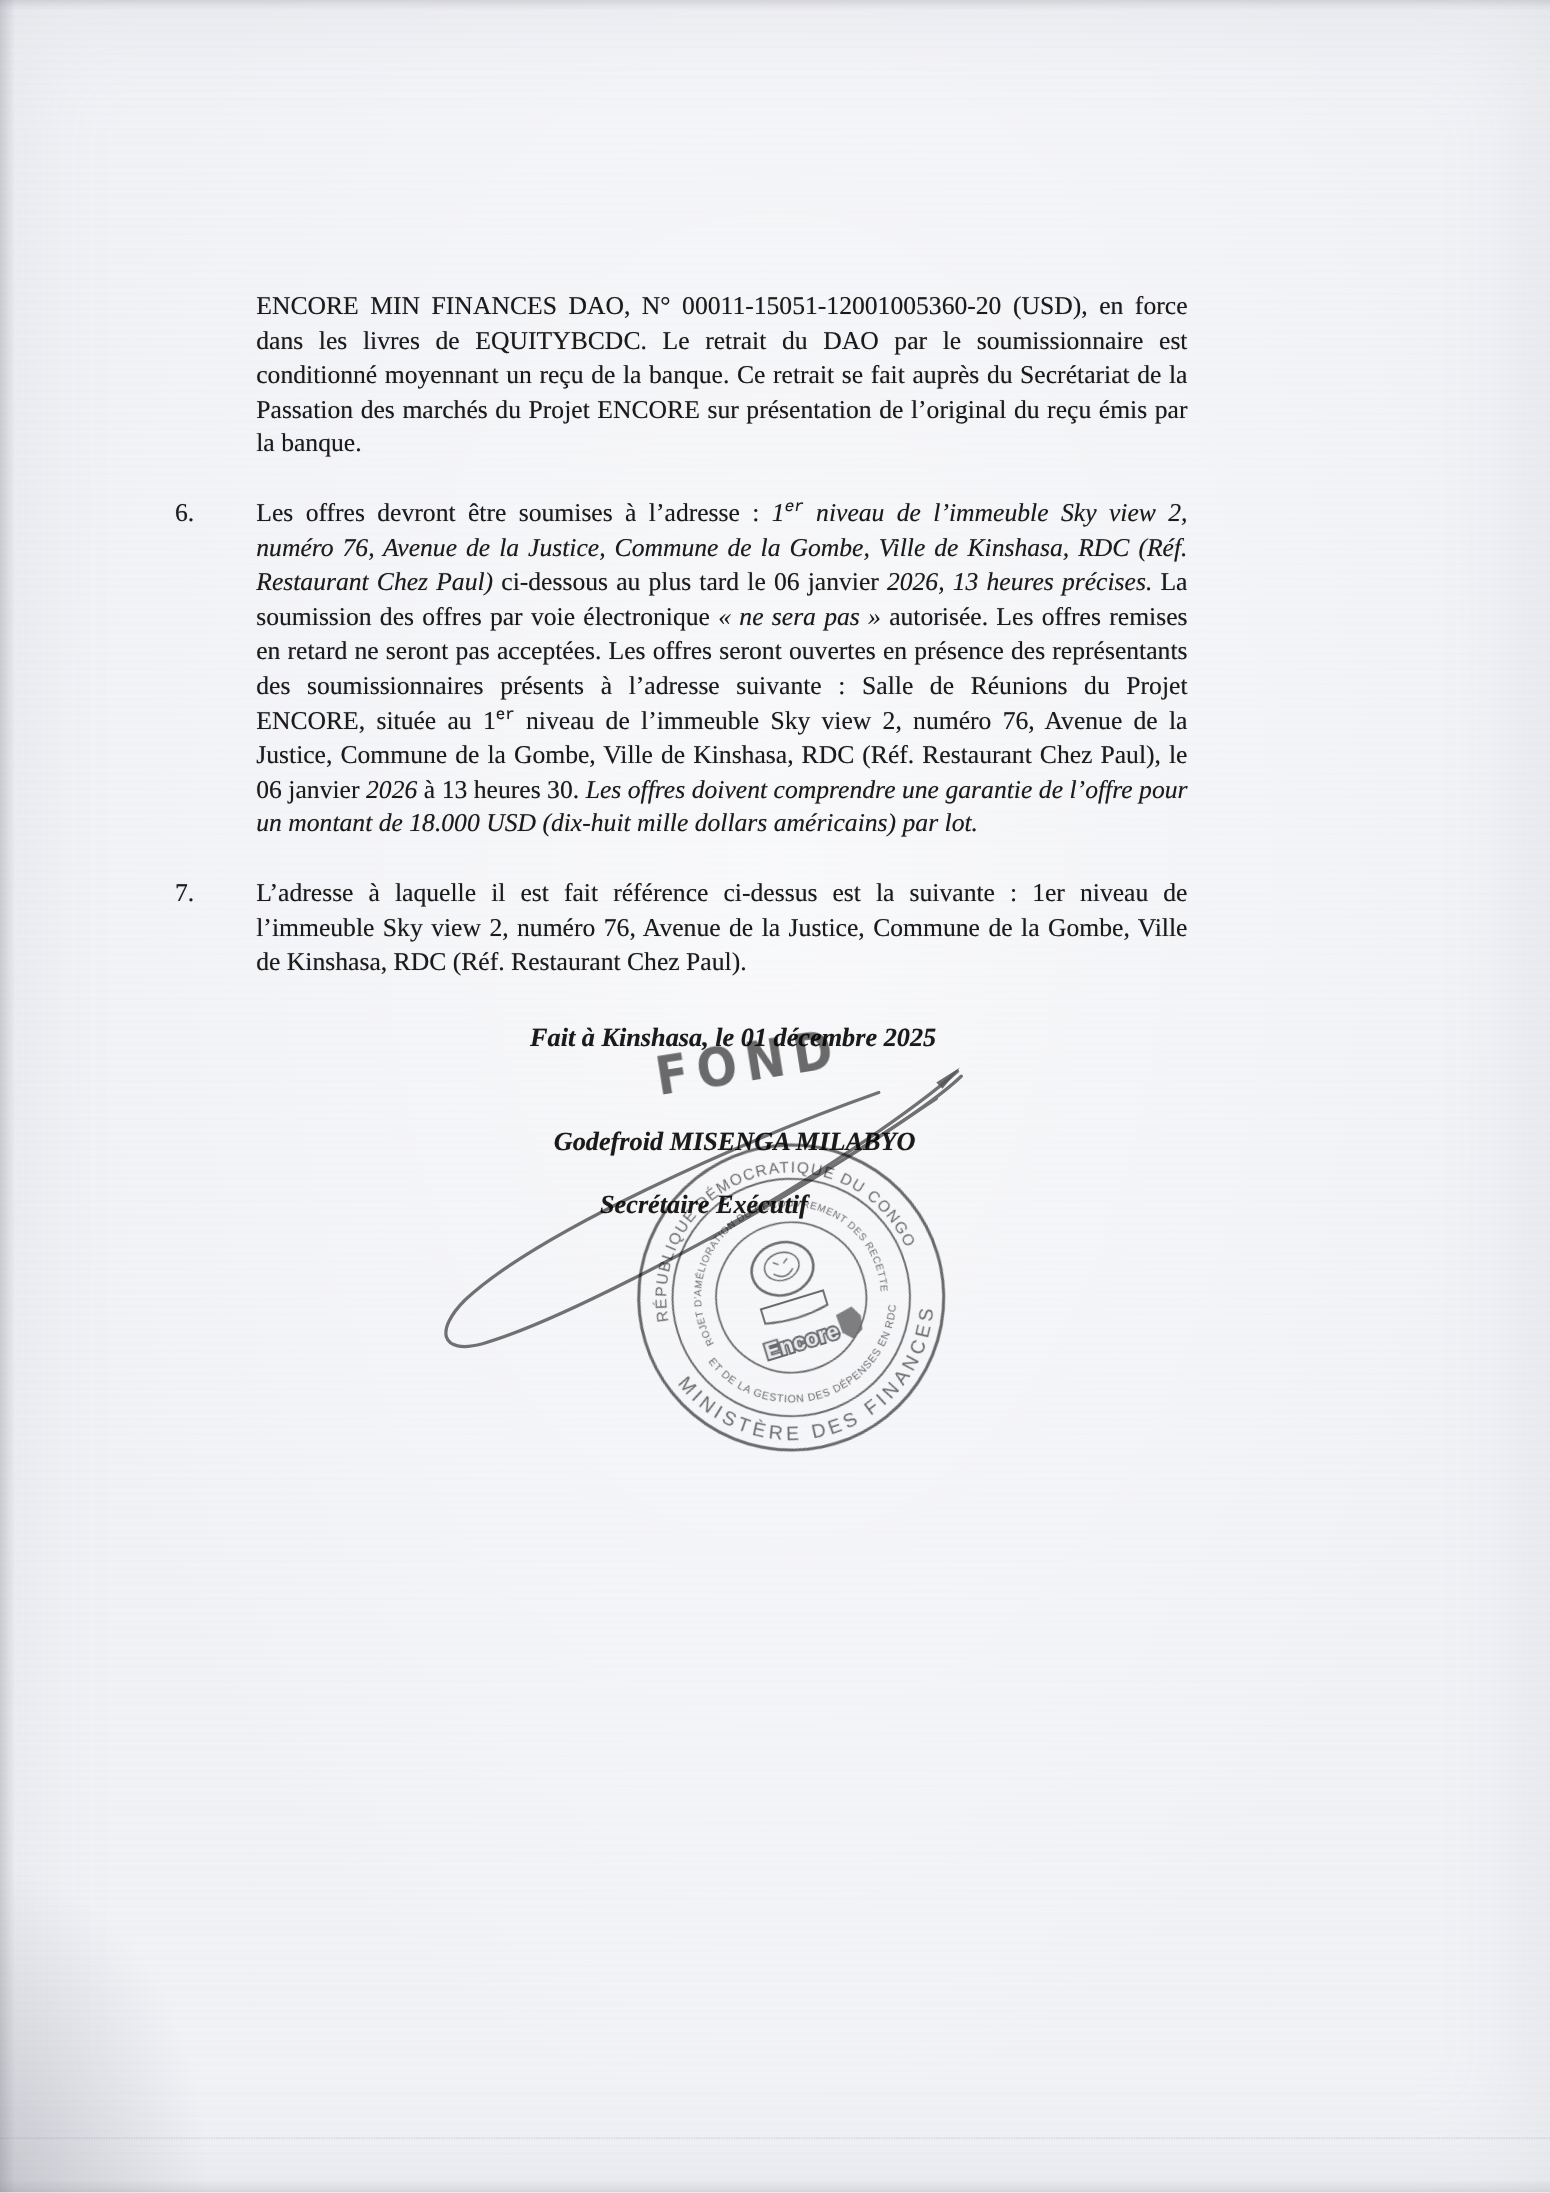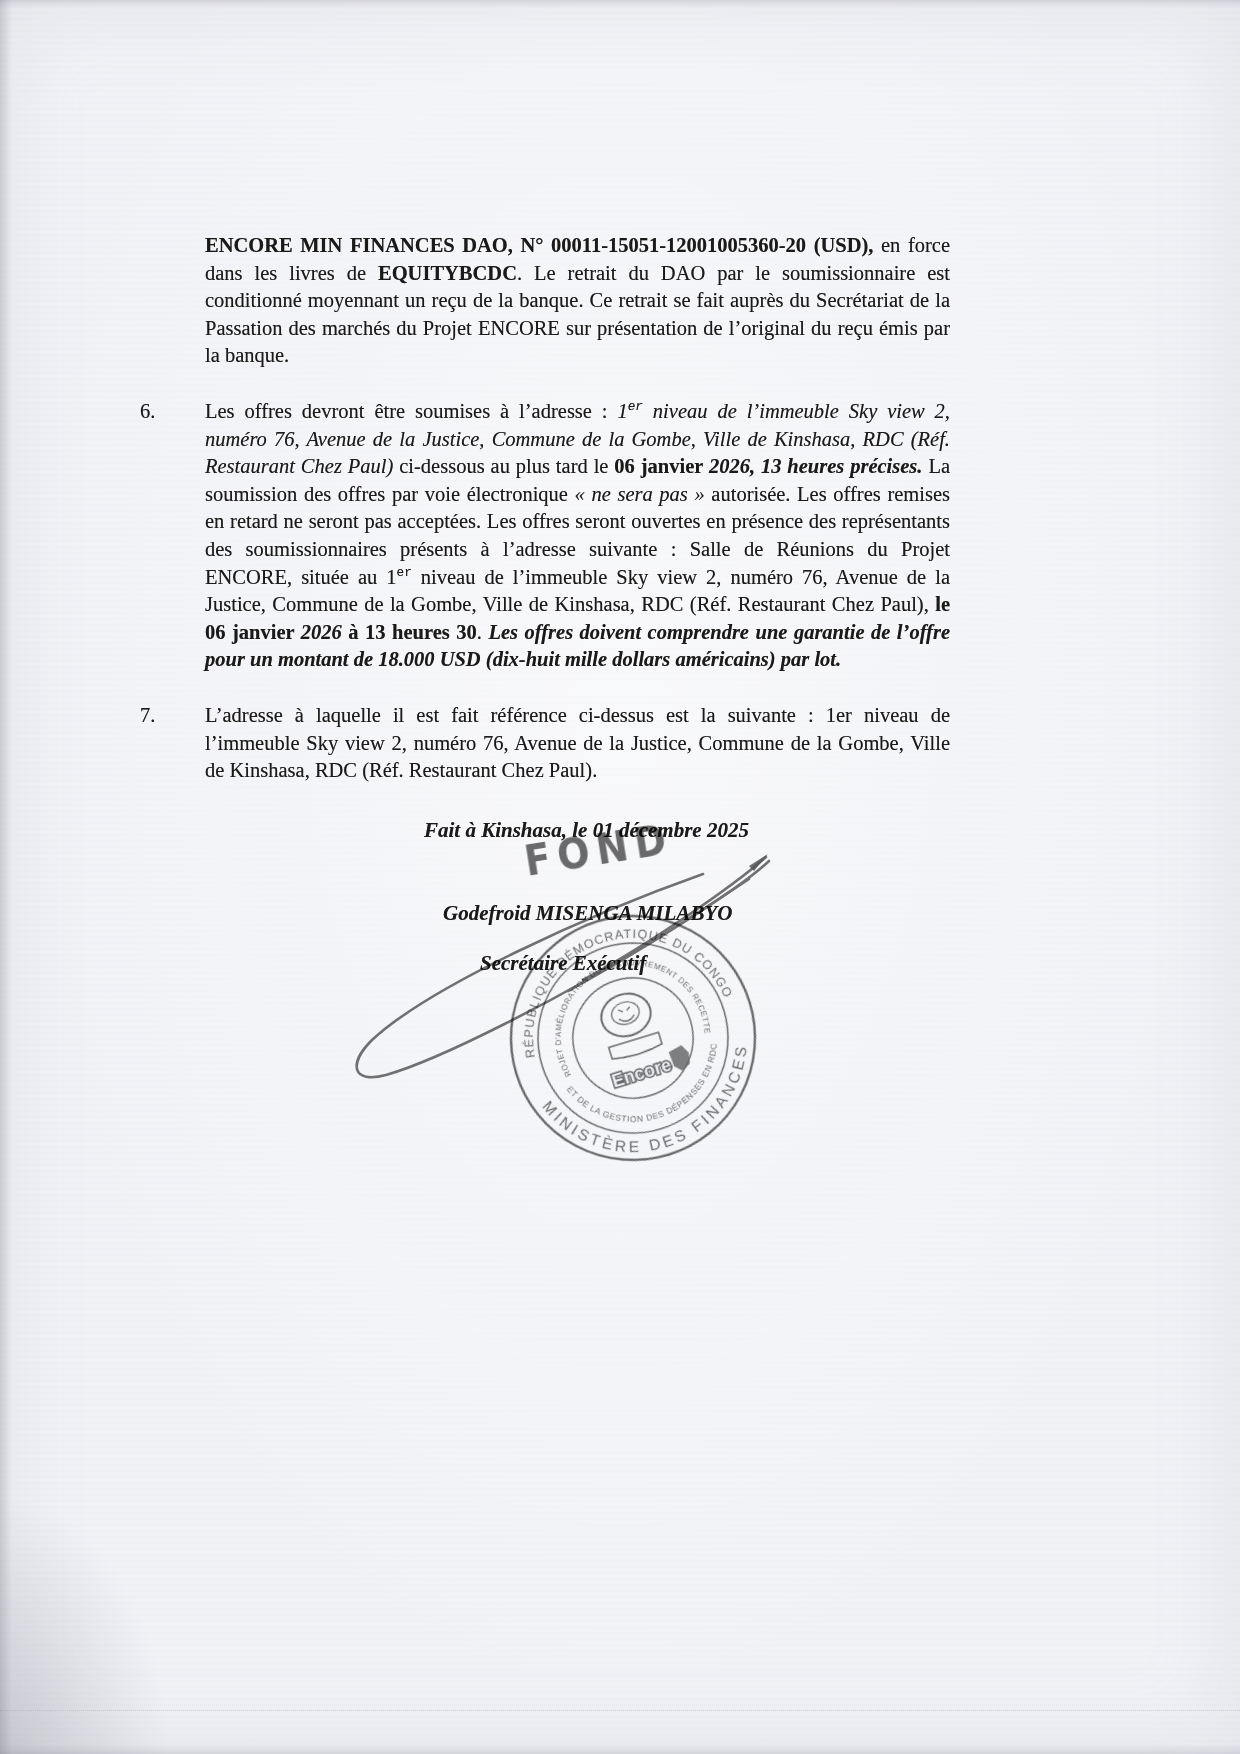--- a/index.html
+++ b/index.html
@@ -28,21 +28,21 @@
 
   
   .doc{
     position:absolute;left:140px;top:232px;width:810px;
     color:#1b1a19;font-size:20.5px;line-height:27.6px;
     text-shadow:0 0 .6px rgba(25,25,25,.5);
   }
   .para{position:relative;padding-left:65px;text-align:justify;}
   .para + .para{margin-top:28px;}
   .para-num{position:absolute;left:0;top:0;}
-  .b{font-weight:bold;}
+  .b{font-weight:normal;}
   .i{font-style:italic;}
   .sup{vertical-align:super;font-size:.62em;line-height:0;font-family:Liberation Mono, monospace;}
 
   .closing{position:absolute;color:#1b1a19;font-weight:bold;font-style:italic;
     font-size:21px;text-shadow:0 0 .6px rgba(25,25,25,.5);white-space:nowrap;}
   .date-line{left:424px;top:818px;}
   .sig-name{left:443px;top:901px;}
   .sig-title{left:480px;top:951px;text-align:right;}
 
   

